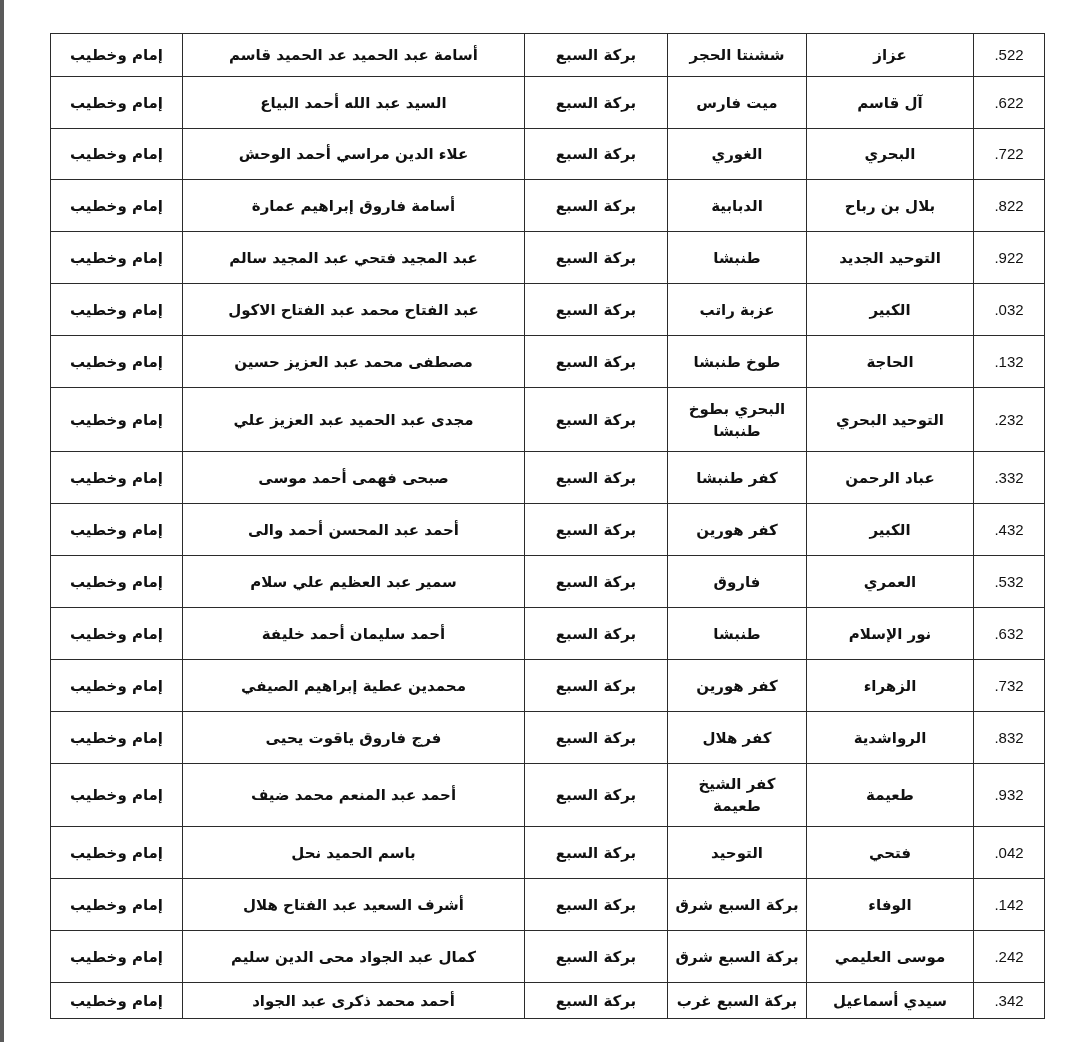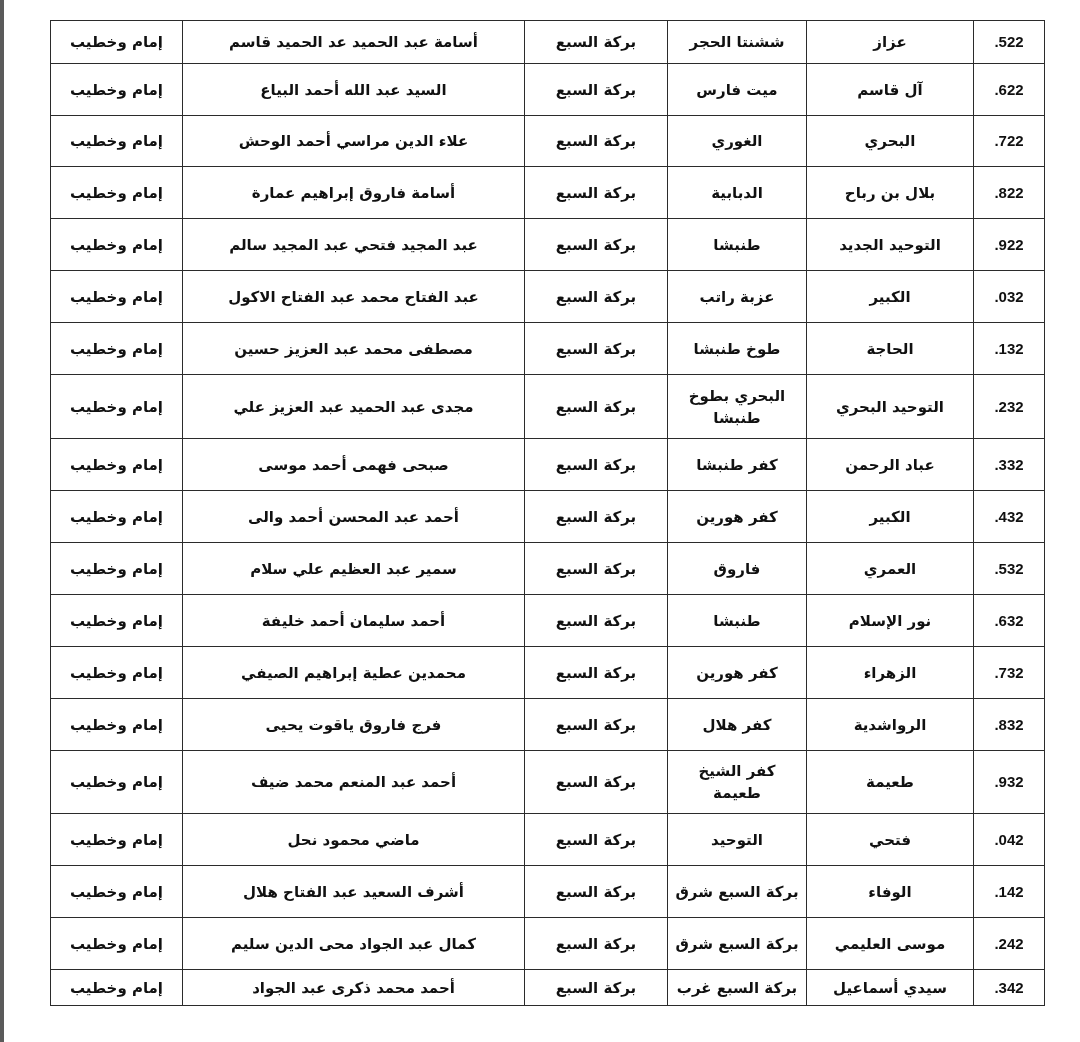--- a/index.html
+++ b/index.html
@@ -2,29 +2,29 @@
 <html><head>
 <meta charset="utf-8">
 <style>
   html, body { margin: 0; padding: 0; }
   body {
     width: 1080px; height: 1042px; background: #ffffff; position: relative; overflow: hidden;
     font-family: "DejaVu Sans", sans-serif;
   }
   .edge-bar { position: absolute; left: 0; top: 0; width: 4px; height: 1042px; background: #5a5a5a; }
   table.roster {
-    position: absolute; left: 50px; top: 20px; width: 994px;
+    position: absolute; left: 50px; top: 33px; width: 994px;
     border-collapse: collapse; table-layout: fixed; direction: ltr;
   }
   table.roster td {
     border: 1.5px solid #2b2b2b; text-align: center; vertical-align: middle;
     font-size: 15px; color: #111; padding: 0 4px; line-height: 22px;
   }
   td.role, td.name, td.district, td.village, td.mosque { direction: rtl; font-weight: bold; }
-  td.num { font-family: "Liberation Sans", sans-serif; font-weight: bold; font-size: 17px; text-align: center; }
+  td.num { font-family: "Liberation Sans", sans-serif; font-weight: normal; font-size: 17px; text-align: center; }
   col.c-role { width: 132px; }
   col.c-name { width: 342px; }
   col.c-district { width: 143px; }
   col.c-village { width: 139px; }
   col.c-mosque { width: 167px; }
   col.c-num { width: 71px; }
 </style>
 </head>
 <body>
 
@@ -155,21 +155,21 @@
       <tr style="height: 63px;">
     <td class="role">إمام وخطيب</td>
     <td class="name">أحمد عبد المنعم محمد ضيف</td>
     <td class="district">بركة السبع</td>
     <td class="village">كفر الشيخ طعيمة</td>
     <td class="mosque">طعيمة</td>
     <td class="num">.932</td>
   </tr>
       <tr style="height: 52px;">
     <td class="role">إمام وخطيب</td>
-    <td class="name">ماضي محمود نحل</td>
+    <td class="name">باسم الحميد نحل</td>
     <td class="district">بركة السبع</td>
     <td class="village">التوحيد</td>
     <td class="mosque">فتحي</td>
     <td class="num">.042</td>
   </tr>
       <tr style="height: 52px;">
     <td class="role">إمام وخطيب</td>
     <td class="name">أشرف السعيد عبد الفتاح هلال</td>
     <td class="district">بركة السبع</td>
     <td class="village">بركة السبع  شرق</td>

